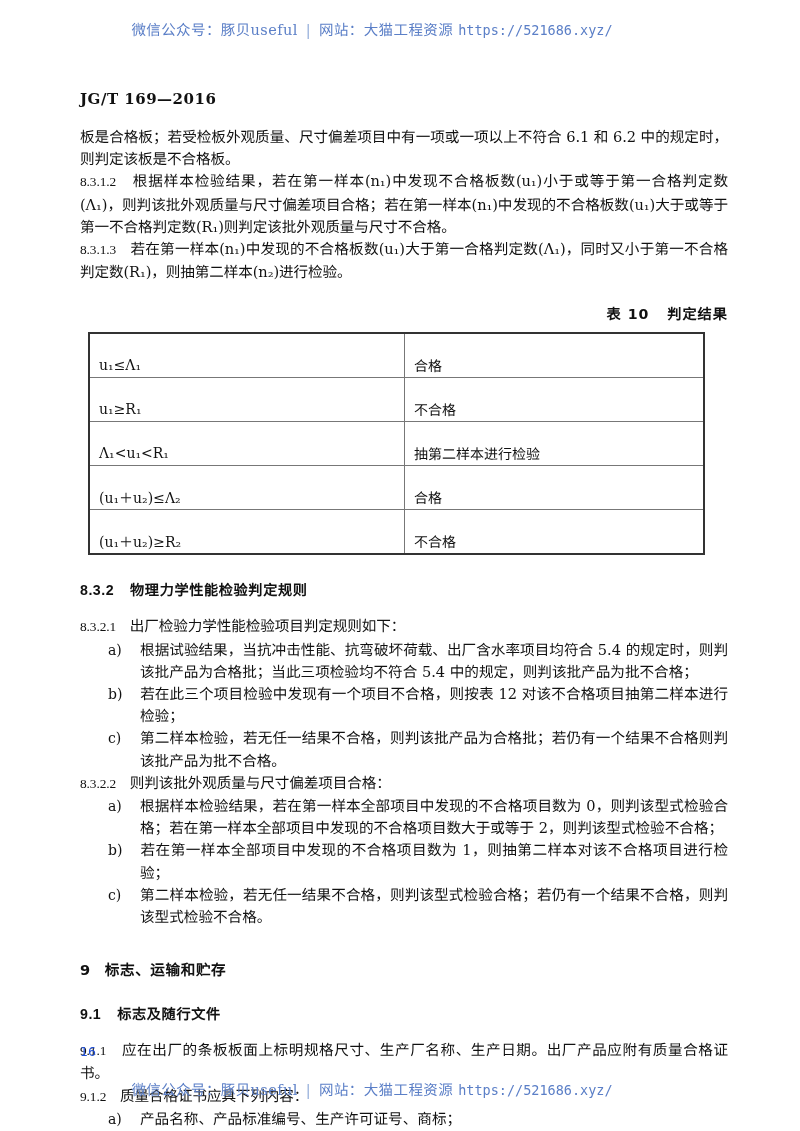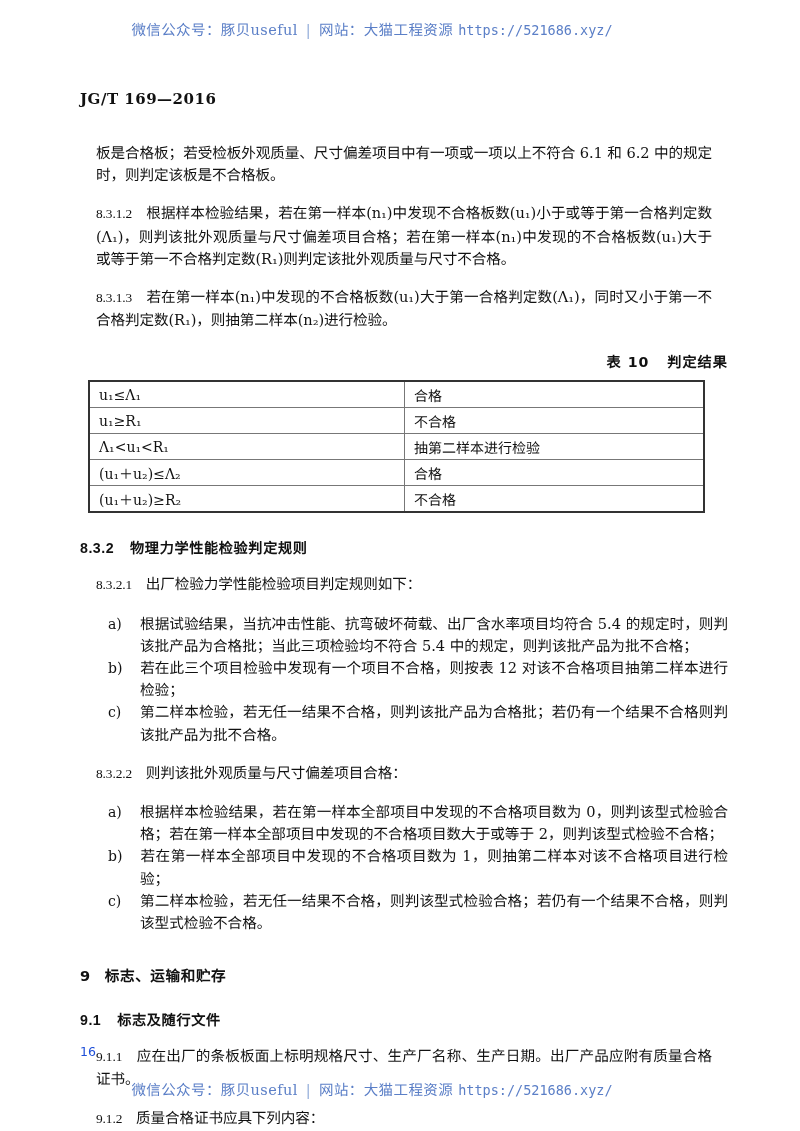--- a/index.html
+++ b/index.html
@@ -66,21 +66,21 @@
     top: 126px;
     width: 648px;
   }
 
   
   .para {
     font-size: 14.6px;
     line-height: 22.2px;
     text-align: justify;
     text-justify: inter-ideograph;
-    margin: 16px;
+    margin: 0;
     letter-spacing: -0.1px;
   }
   .para + .para { margin-top: 0; }
 
   .num {
     font-family: Liberation Serif, serif;
     font-size: 13.4px;
   }
 
   
@@ -119,21 +119,21 @@
   }
   table.jtable {
     border-collapse: collapse;
     width: 617px;
     margin: 0 0 0 8px;
     table-layout: fixed;
   }
   table.jtable td {
     border: 1px solid #777;
     height: 25px;
-    padding: 0 0 0 9px;
+    padding: 18px 0 0 9px;
     font-size: 14px;
     vertical-align: middle;
   }
   table.jtable tr:first-child td { border-top: 2px solid #333; }
   table.jtable tr:last-child td { border-bottom: 2px solid #333; }
   table.jtable td:first-child { border-left: 2px solid #333; width: 305px; }
   table.jtable td:last-child { border-right: 2px solid #333; }
   table.jtable td.formula {
     font-family: "DejaVu Serif", "Liberation Serif", serif;
   }

